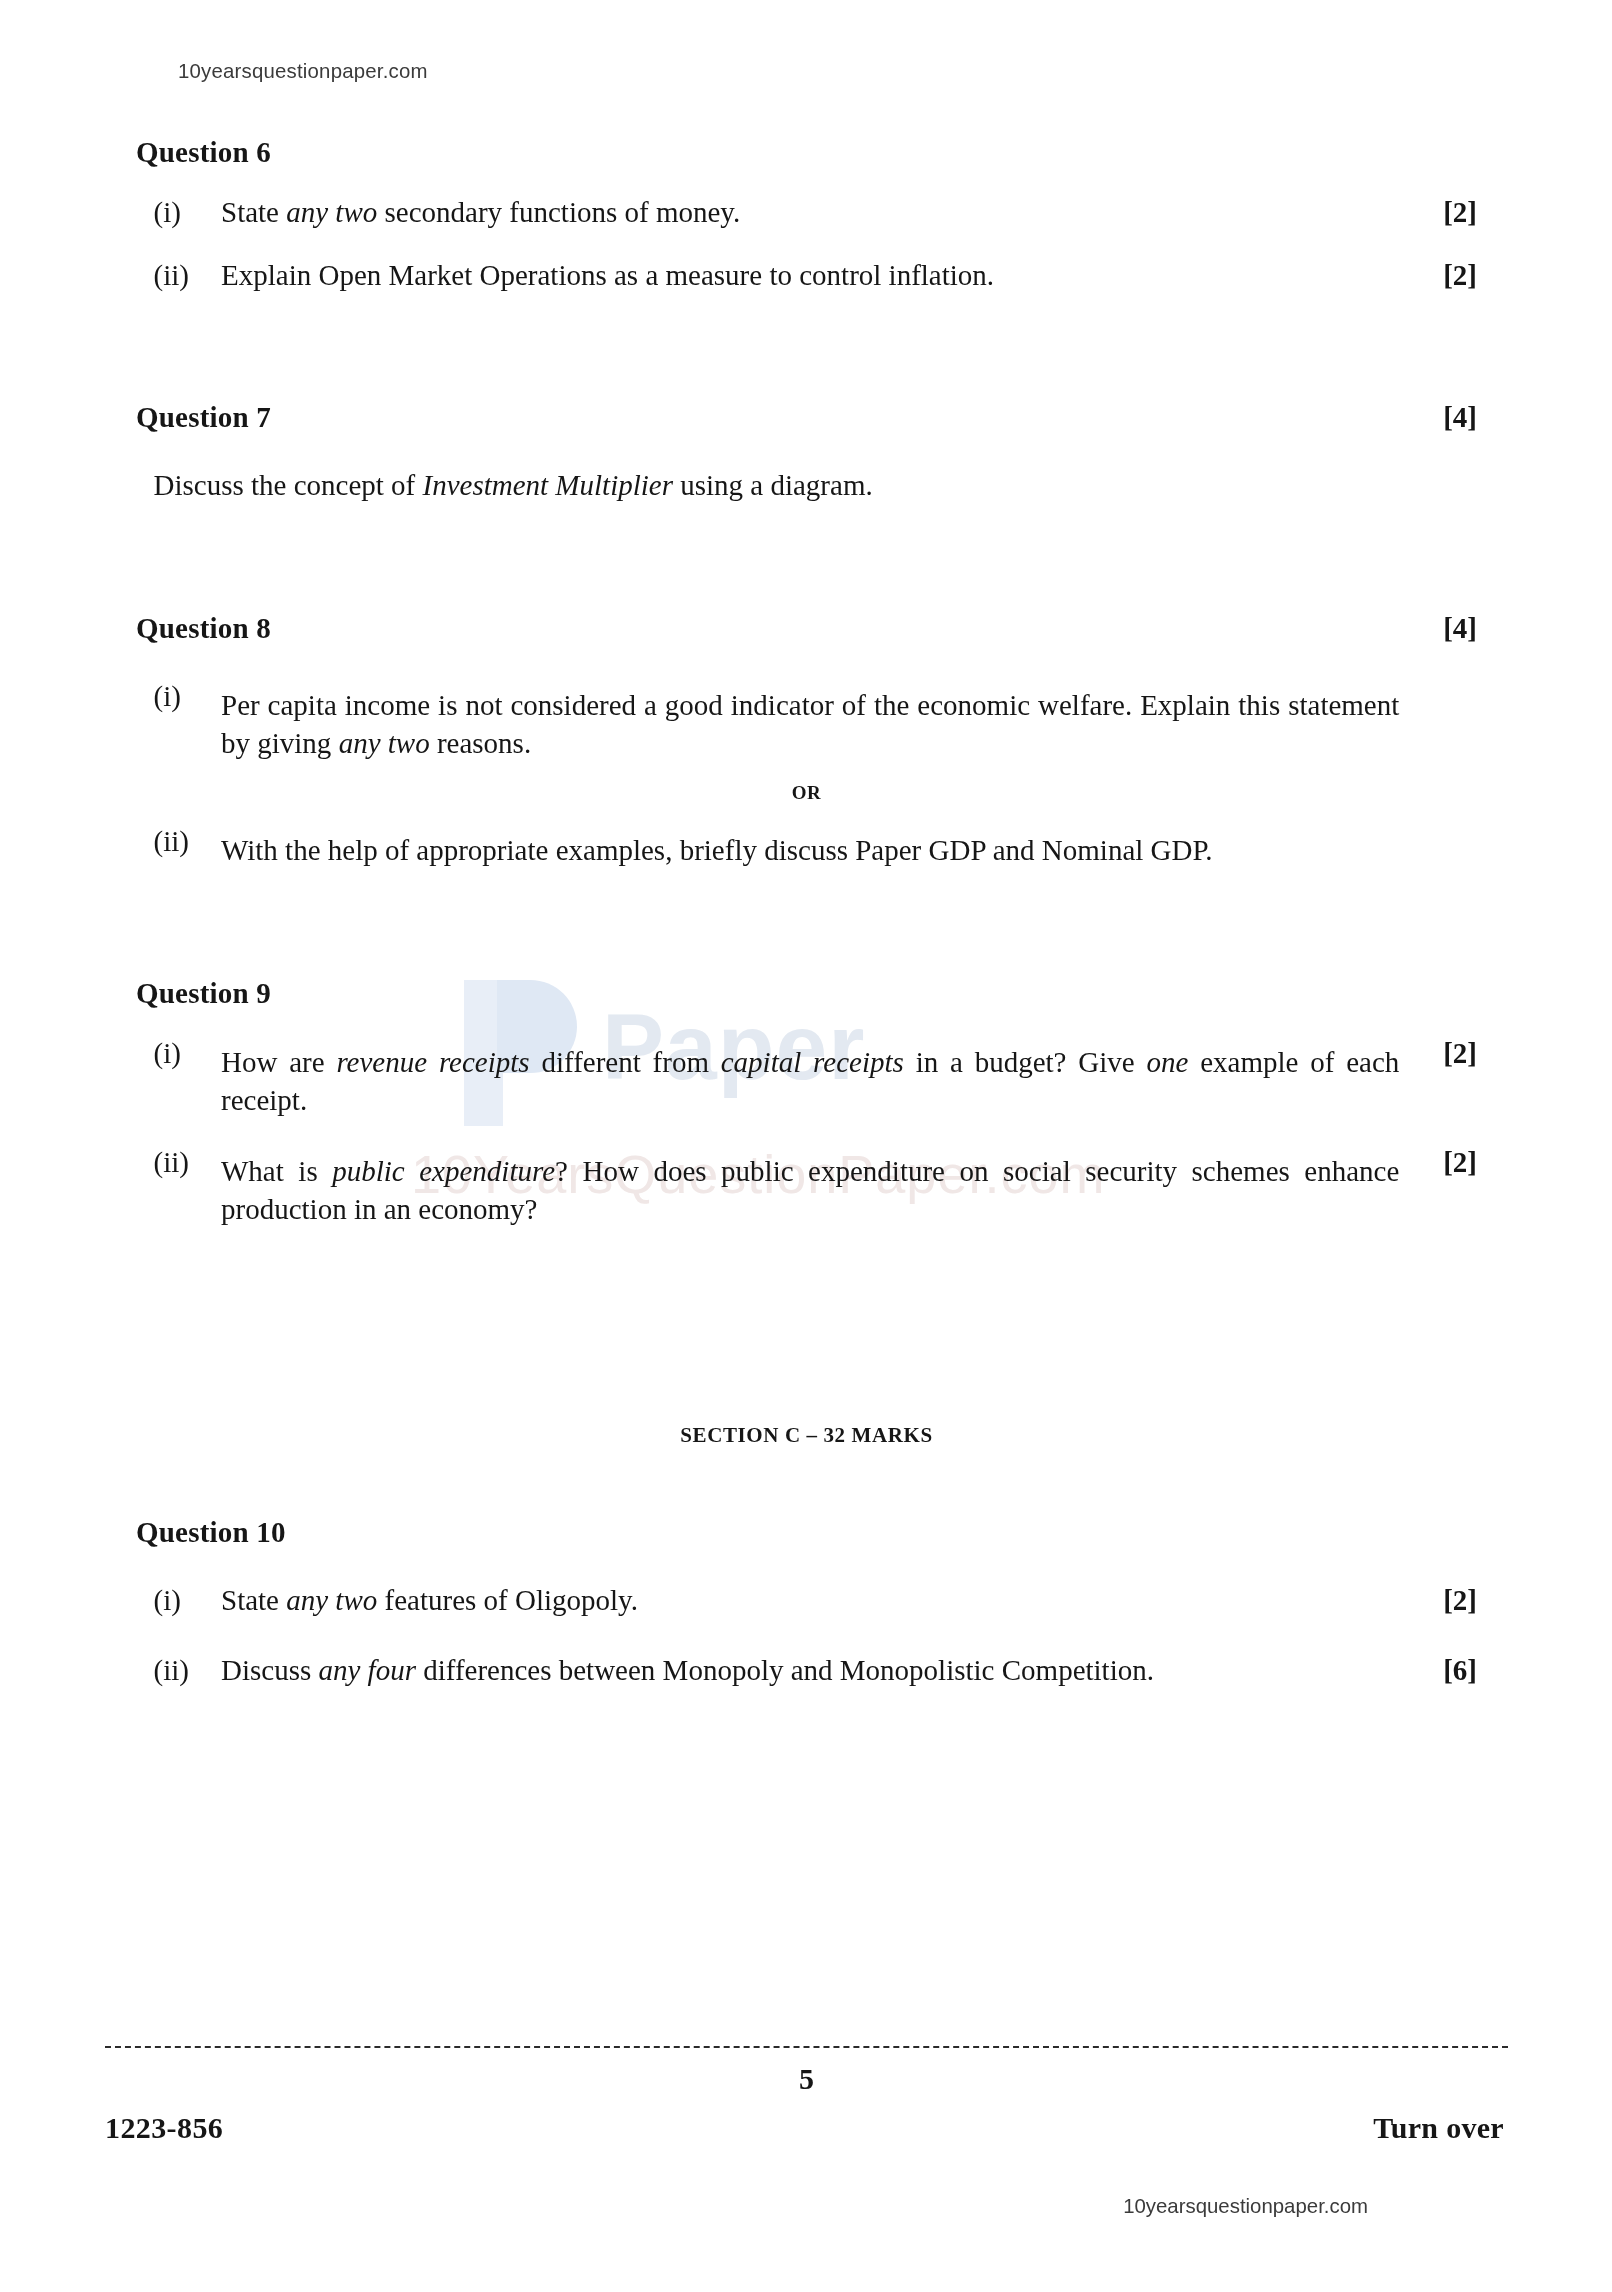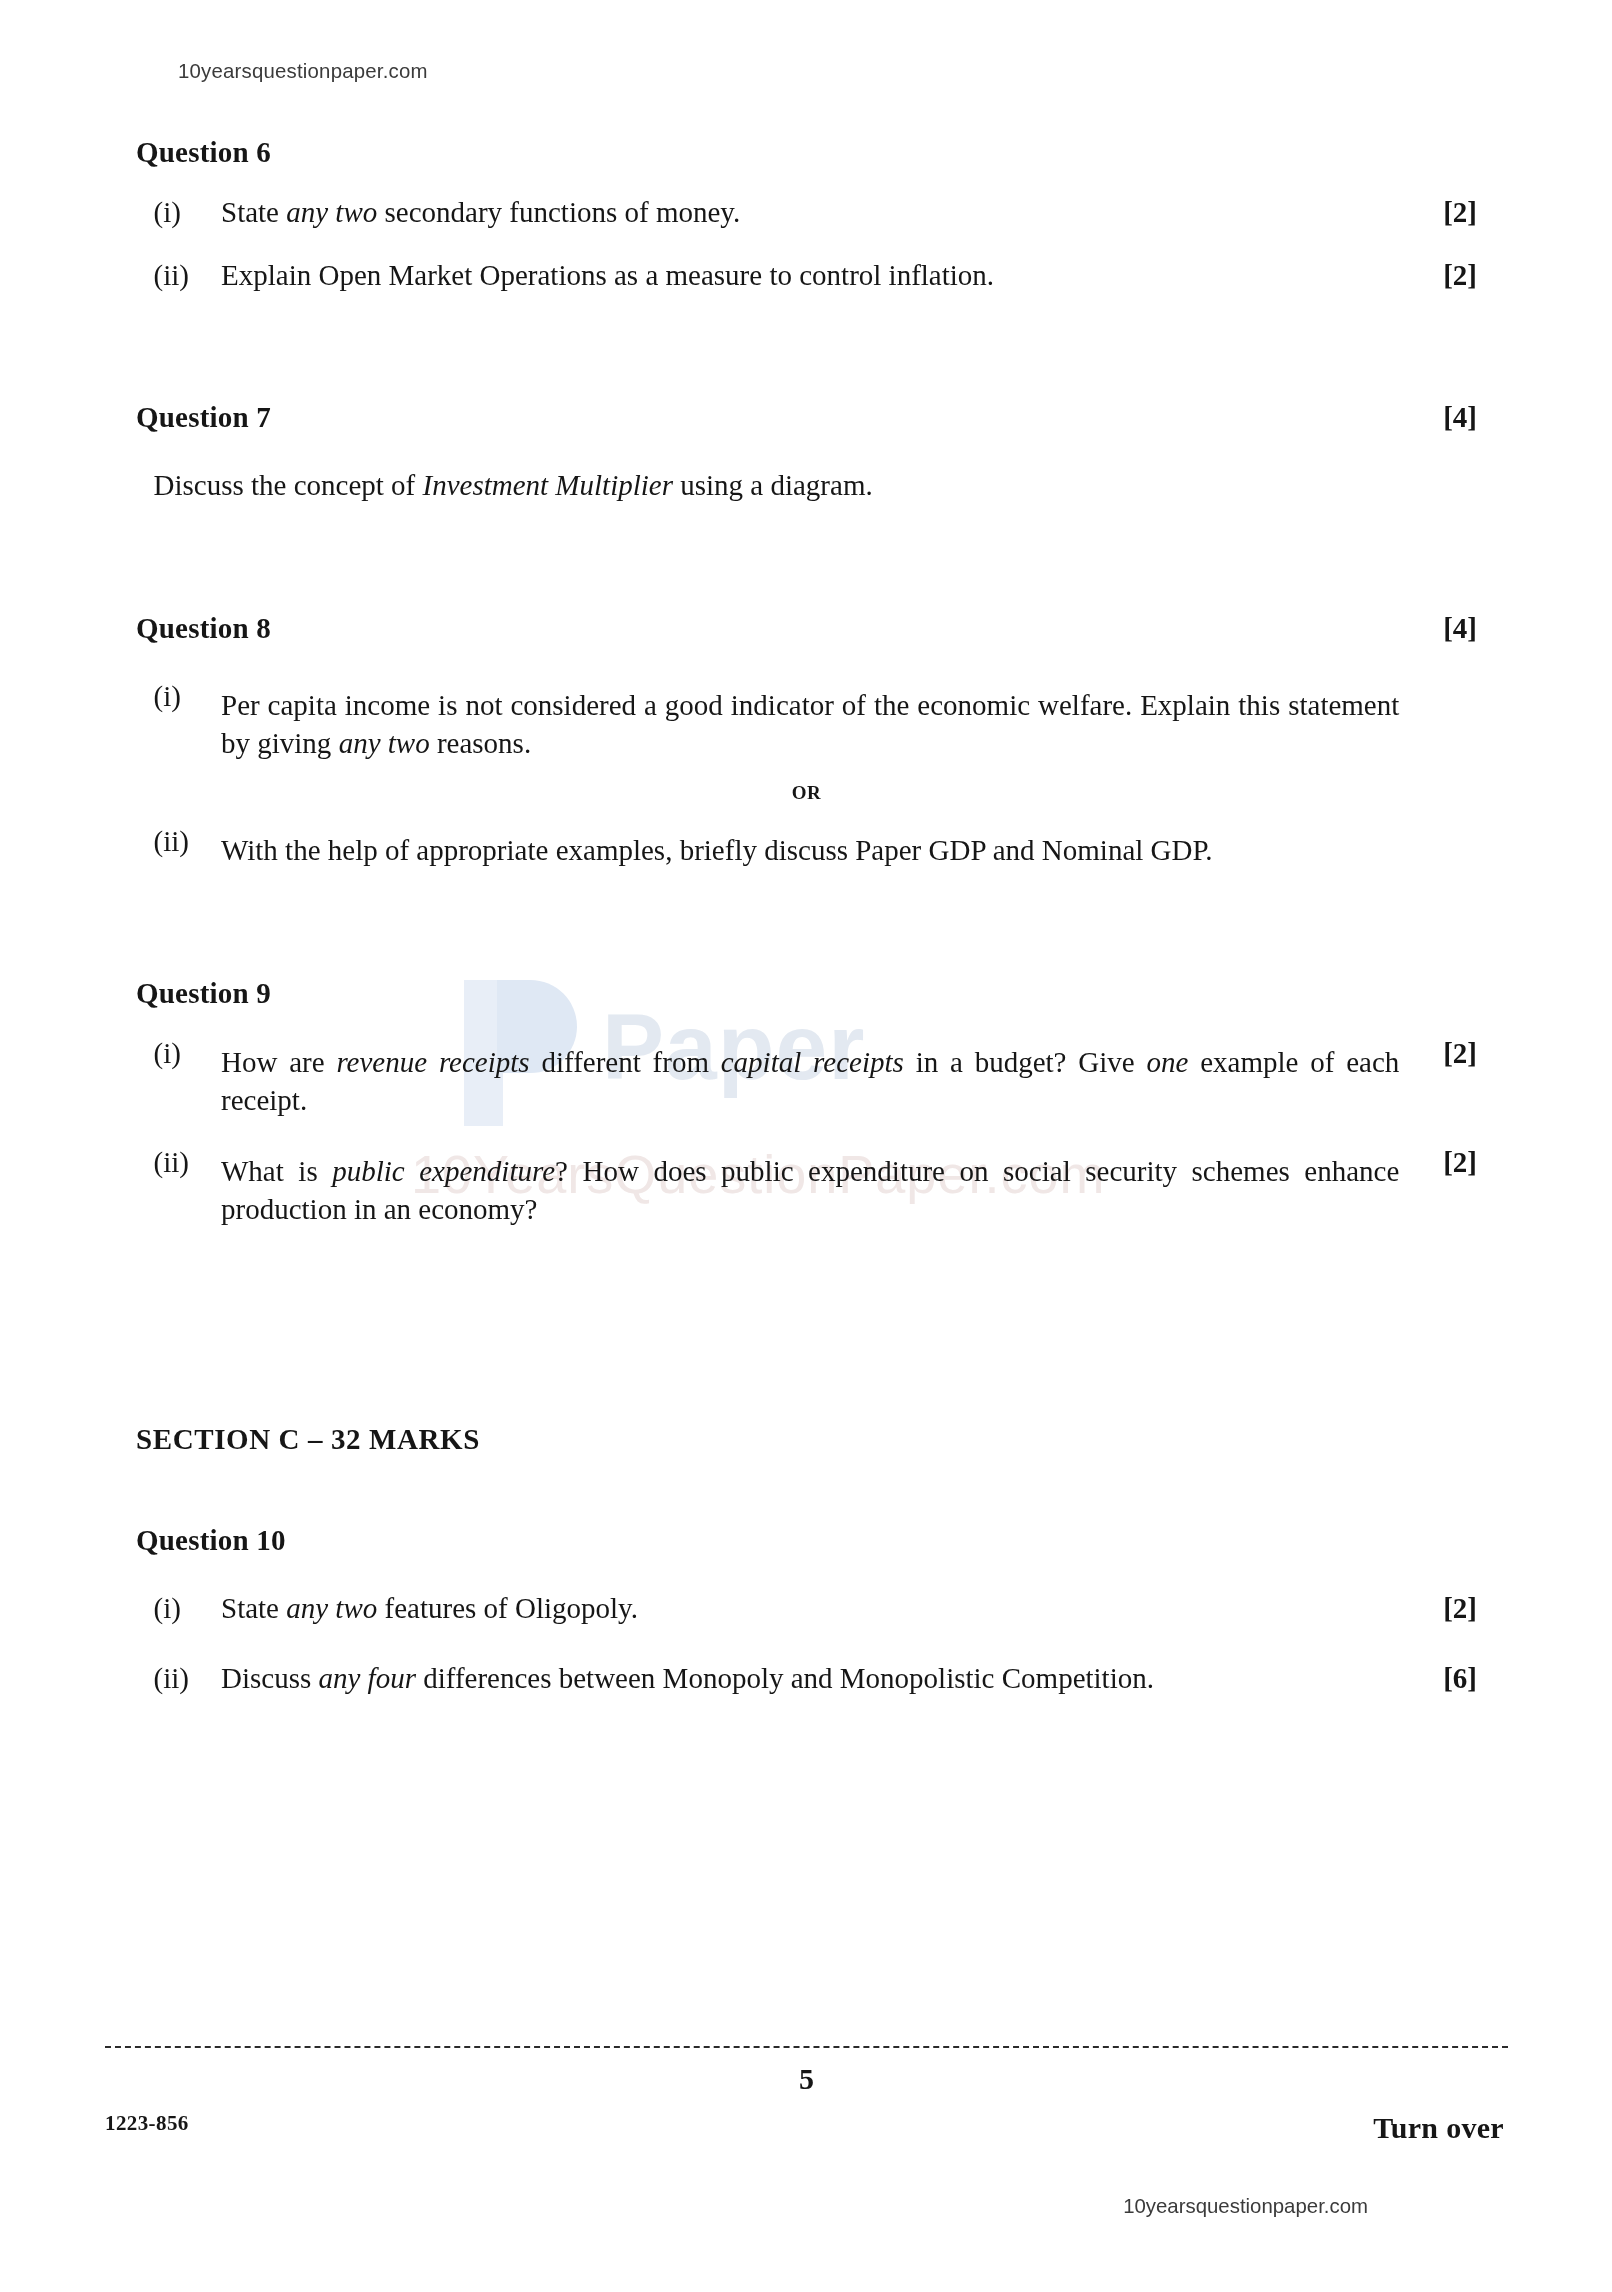--- a/index.html
+++ b/index.html
@@ -85,22 +85,22 @@
     line-height: 1.3;
     padding-left: 17.5px;
   }
   .or-line {
     text-align: center;
     font-size: 19px;
     font-weight: bold;
     letter-spacing: 0.5px;
   }
   .section-title {
-    text-align: left;
-    font-size: 29px;
+    text-align: center;
+    font-size: 21px;
     font-weight: bold;
     letter-spacing: 0.6px;
     font-family: Liberation Serif, serif;
   }
   .sp-20 { height: 19.4px; }
   .sp-26 { height: 25px; }
   .sp-34 { height: 33px; }
   .sp-70 { height: 68px; }
   .sp-90 { height: 87px; }
   .sp-110 { height: 107px; }
@@ -169,21 +169,21 @@
     top: 2062px;
     left: 0; right: 0;
     text-align: center;
     font-size: 30px;
     font-weight: bold;
   }
   .foot-left {
     position: absolute;
     left: 105px;
     top: 2111px;
-    font-size: 21px;
+    font-size: 30px;
     font-weight: bold;
     letter-spacing: 0.4px;
   }
   .foot-right {
     position: absolute;
     right: 109px;
     top: 2111px;
     font-size: 30px;
     font-weight: bold;
     letter-spacing: 0.3px;

